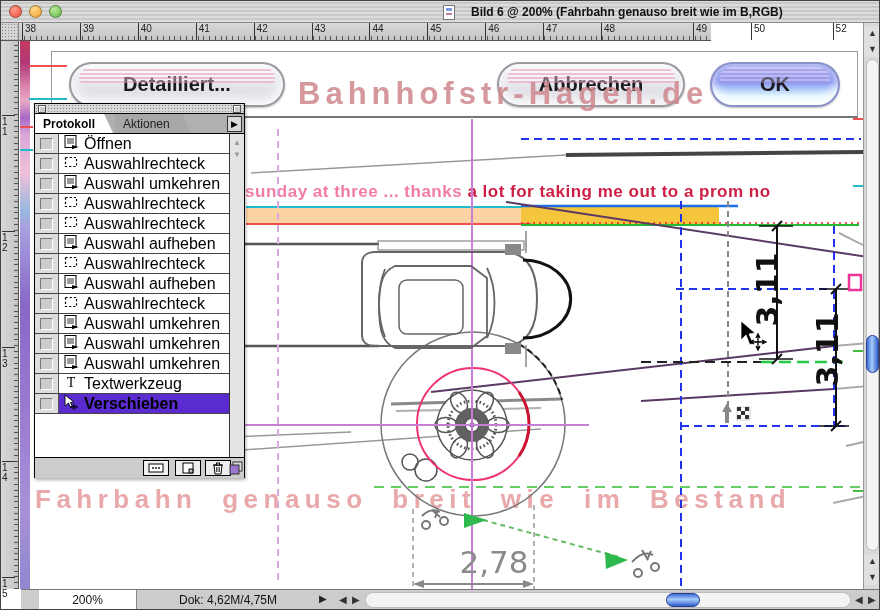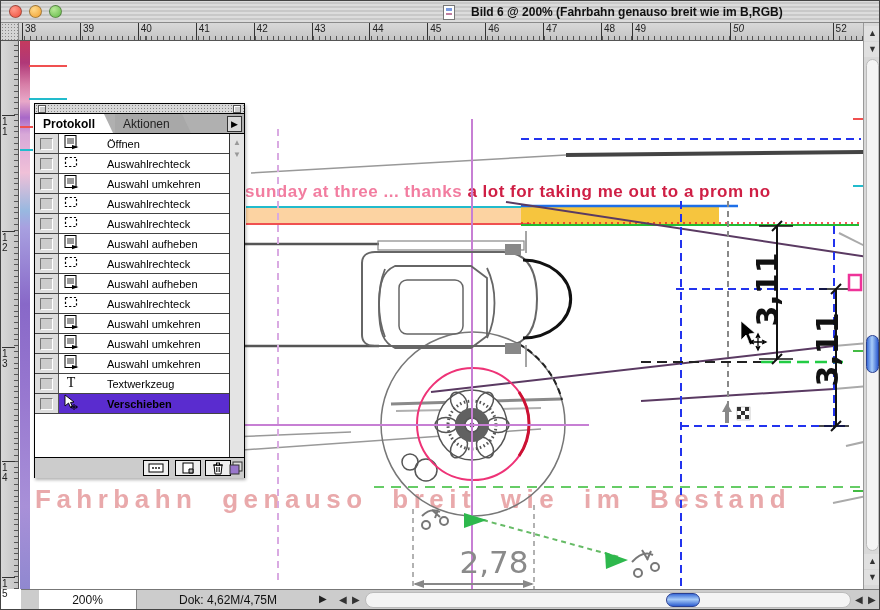--- a/index.html
+++ b/index.html
@@ -15,21 +15,21 @@
   #tl-close{left:8px;background:radial-gradient(circle at 35% 30%,#ff9a8a,#ee4d3a);}
   #tl-min{left:28px;background:radial-gradient(circle at 35% 30%,#ffd98a,#f0a030);}
   #tl-zoom{left:48px;background:radial-gradient(circle at 35% 30%,#b8e898,#62ba46);}
   #title-group{position:absolute;left:442px;top:2px;height:18px;display:flex;align-items:center;gap:16px;}
   #title-doc-icon{width:12px;height:15px;background:#fff;border:1px solid #777;position:relative;}
   #title-doc-icon::before{content:"";position:absolute;left:2px;top:2px;right:2px;height:3px;background:#7a9ae0;}
   #title-doc-icon::after{content:"";position:absolute;left:2px;top:7px;right:2px;height:2px;background:#c080a0;}
   #window-title{font-size:12px;font-weight:bold;color:#111;white-space:nowrap;}
 
   
-  #hruler{position:absolute;left:0;top:22px;width:862px;height:18px;
+  #hruler{position:absolute;left:0;top:22px;width:710px;height:18px;
     background-image:repeating-linear-gradient(90deg,#555 0 1px,transparent 1px 5.78px),linear-gradient(#d8d8d8,#c4c4c4);
     background-size:100% 4px,100% 100%;background-position:left bottom,0 0;background-repeat:no-repeat;
     border-bottom:1px solid #555;}
   .hnum{position:absolute;top:0;height:17px;border-left:1px solid #333;padding-left:2px;
     font-size:10px;color:#222;line-height:12px;}
   #ruler-corner{position:absolute;left:0;top:22px;width:18px;height:18px;border-right:1px solid #888;border-bottom:1px solid #555;
     background:radial-gradient(#888 1px,transparent 1px) 0 0/3px 3px,#d4d4d4;}
   #vruler{position:absolute;left:0;top:40px;width:18px;height:548px;
     background-image:repeating-linear-gradient(0deg,#555 0 1px,transparent 1px 5.78px),linear-gradient(90deg,#d8d8d8,#c4c4c4);
     background-size:4px 100%,100% 100%;background-position:right top,0 0;background-repeat:no-repeat;
@@ -90,21 +90,21 @@
   #snapshot-row{height:23px;display:flex;align-items:center;border-bottom:2px solid #444;background:#fff;}
   #brush-cell{width:24px;height:100%;background:#ddd;border-right:1px solid #555;display:flex;align-items:center;justify-content:center;}
   #snapshot-thumb{width:26px;height:17px;margin-left:4px;border:1px solid #000;
     background:linear-gradient(90deg,#2a8a3a 0 34%,#e8e0f0 34% 52%,#e89ab8 52% 74%,#f0ead8 74%);}
   #snapshot-label{font-size:11px;margin-left:6px;color:#000;}
   .hrow{height:20px;display:flex;align-items:center;border-bottom:1px solid #444;background:#fff;}
   .hrow .state{width:24px;height:100%;background:#ddd;border-right:1px solid #555;display:flex;align-items:center;justify-content:center;}
   .statebox{width:13px;height:12px;background:#ccc;border-top:1px solid #777;border-left:1px solid #777;
     border-bottom:1px solid #fff;border-right:1px solid #fff;}
   .hicon{width:24px;text-align:center;flex:0 0 24px;}
-  .hlabel{font-size:11px;color:#000;padding-left:1px;margin-left:23px;}
+  .hlabel{font-size:16px;color:#000;padding-left:1px;}
   .hrow.sel{background:#5a2ccf;}
   .hrow.sel .hlabel{font-weight:bold;}
   #pal-bottom{height:21px;background:#ccc;border-top:1px solid #000;position:relative;}
   .pal-btn{position:absolute;top:2px;width:26px;height:16px;background:#eee;border:1px solid #000;
     display:flex;align-items:center;justify-content:center;}
   #pal-grab{position:absolute;right:0;top:2px;width:16px;height:16px;}
 
   
   #vscroll{position:absolute;left:862px;top:22px;width:18px;height:566px;background:#d8d8d8;border-left:1px solid #999;}
   .scroll-arrow{position:absolute;left:0;width:100%;height:15px;font-size:9px;color:#333;text-align:center;line-height:15px;background:#e0e0e0;}
@@ -143,22 +143,22 @@
       <div class="hnum" style="left: 78.9px;">39</div>
       <div class="hnum" style="left: 136.8px;">40</div>
       <div class="hnum" style="left: 194.7px;">41</div>
       <div class="hnum" style="left: 252.6px;">42</div>
       <div class="hnum" style="left: 310.5px;">43</div>
       <div class="hnum" style="left: 368.4px;">44</div>
       <div class="hnum" style="left: 426.3px;">45</div>
       <div class="hnum" style="left: 484.2px;">46</div>
       <div class="hnum" style="left: 542.1px;">47</div>
       <div class="hnum" style="left: 600px;">48</div>
-      <div class="hnum" style="left: 631px;">49</div>
-      <div class="hnum" style="left: 729px; font-style: italic;">50</div>
+      <div class="hnum" style="left: 692px;">49</div>
+      <div class="hnum" style="left: 750px;">50</div>
       <div class="hnum" style="left: 773.7px; margin-top: 48px;">51</div>
       <div class="hnum" style="left: 831.6px;">52</div>
     </div>
   <div id="ruler-corner"></div>
   <div id="vruler">
       <div class="vnum" style="top: 74px;">1
 1</div>
       <div class="vnum" style="top: 190px;">1
 2</div>
       <div class="vnum" style="top: 306px;">1
@@ -341,20 +341,26 @@
         <line x1="852" y1="350" x2="862" y2="350" stroke="#44bb44" stroke-width="2"></line>
         <line x1="852" y1="490" x2="862" y2="490" stroke="#44bb44" stroke-width="2"></line>
       </g>
     </svg>
 
     <div class="dim-label" id="dim-a">3,11</div>
     <div class="dim-label" id="dim-b">3,11</div>
     <div class="dim-label" id="dim-c">2,78</div>
   </div>
 
+  <div id="dialog">
+    <div class="pbtn" id="btn-detail">Detailliert...</div>
+    <div class="pbtn" id="btn-cancel">Abbrechen</div>
+    <div class="pbtn" id="btn-ok">OK</div>
+    <div id="dialog-watermark">Bahnhofstr-Hagen.de</div>
+  </div>
   <div class="stub" style="left:28px;top:64px;width:38px;background:#f05050;"></div>
   <div class="stub" style="left:28px;top:97px;width:38px;background:#22bbcc;"></div>
   <div class="stub" style="left:19px;top:125px;width:13px;background:#f05050;"></div>
   <div class="stub" style="left:19px;top:148px;width:13px;background:#22bbcc;"></div>
 
   <div id="palette">
     <div id="pal-titlebar">
       <div class="pal-box" id="pal-close"></div>
       <div class="pal-box" id="pal-zoombox"></div>
     </div>

